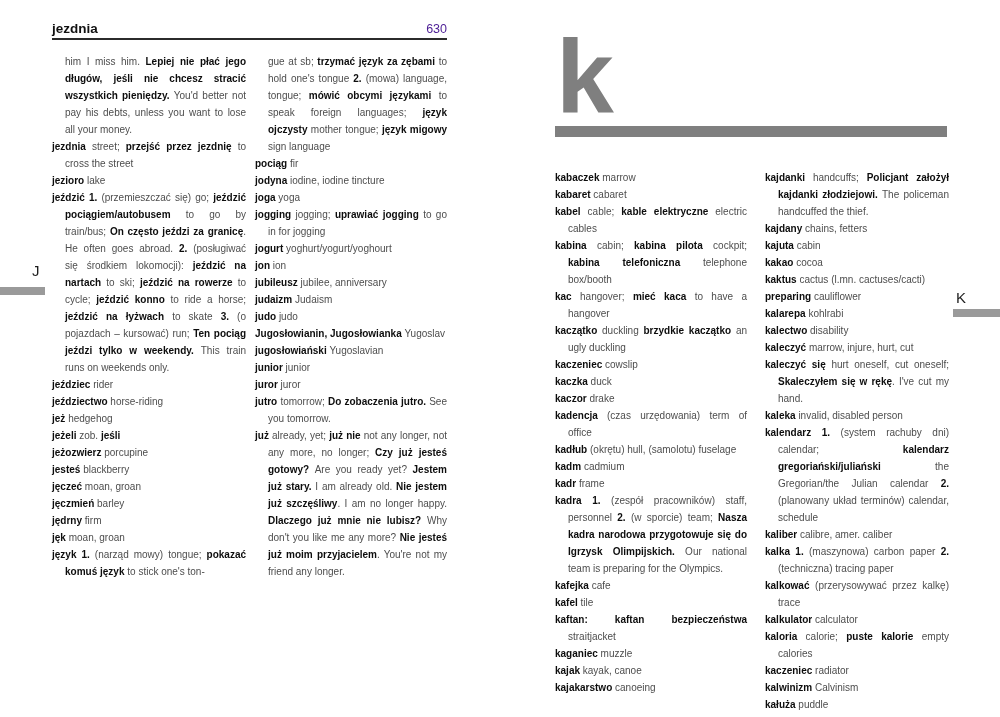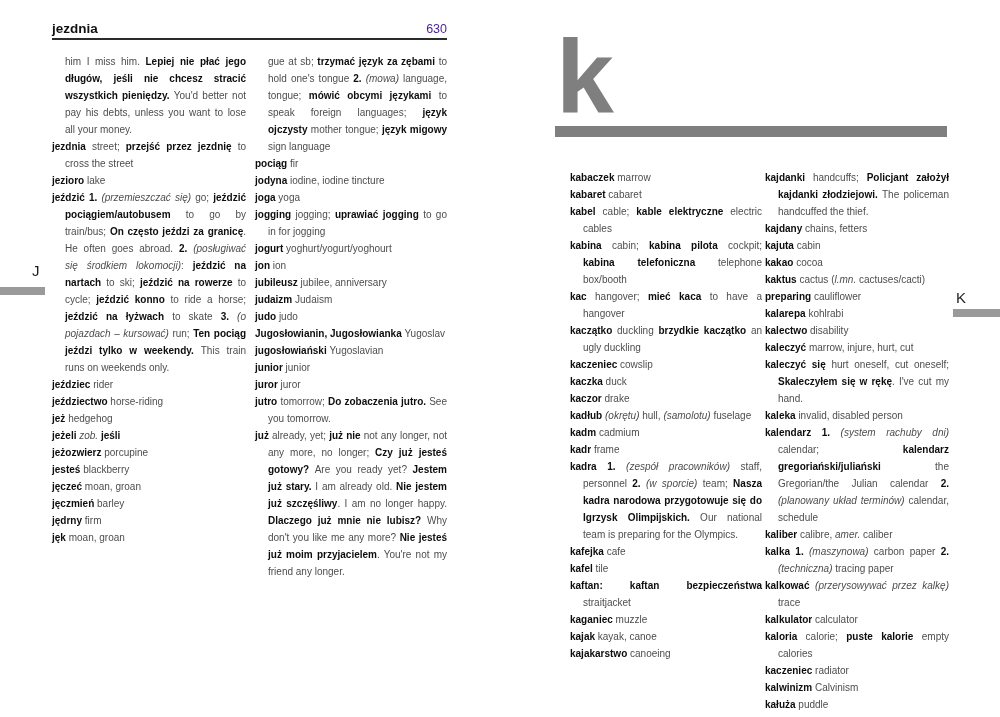--- a/index.html
+++ b/index.html
@@ -17,26 +17,26 @@
   .running-headword{font-weight:bold;font-size:13.5px;color:#111;}
   .page-number{font-size:12.5px;color:#4c1d95;}
   
   .col{
     position:absolute;
     font-size:10px;line-height:17px;
     text-align:justify;color:#4d4d4d;
   }
   #lp-c1{left:52px;top:53px;width:194px;}
   #lp-c2{left:255px;top:53px;width:192px;}
-  #rp-c1{left:570px;top:169px;width:192px;}
+  #rp-c1{left:555px;top:169px;width:192px;}
   #rp-c2{left:765px;top:169px;width:184px;}
   .entry{margin:0;padding-left:13px;text-indent:-13px;}
   .entry.cont{text-indent:0;}
   .hw{font-weight:bold;color:#0d0d0d;}
-  .it{font-style:italic;margin-top:13px;}
+  .it{margin-top:13px;}
   
   .section-letter{
     position:absolute;left:556px;top:30px;
     font-size:104px;line-height:92px;font-weight:bold;
     color:#7f7f7f;letter-spacing:-2px;
   }
   .section-bar{
     position:absolute;left:555px;top:126px;width:392px;height:11px;
     background:#7f7f7f;
   }
@@ -66,20 +66,21 @@
         <p class="entry"><span class="hw">jeździec </span><span>rider</span></p>
         <p class="entry"><span class="hw">jeździectwo </span><span>horse-riding</span></p>
         <p class="entry"><span class="hw">jeż </span><span>hedgehog</span></p>
         <p class="entry"><span class="hw">jeżeli </span><span class="it">zob. </span><span class="hw">jeśli</span></p>
         <p class="entry"><span class="hw">jeżozwierz </span><span>porcupine</span></p>
         <p class="entry"><span class="hw">jesteś </span><span>blackberry</span></p>
         <p class="entry"><span class="hw">jęczeć </span><span>moan, groan</span></p>
         <p class="entry"><span class="hw">jęczmień </span><span>barley</span></p>
         <p class="entry"><span class="hw">jędrny </span><span>firm</span></p>
         <p class="entry"><span class="hw">jęk </span><span>moan, groan</span></p>
+        <p class="entry"><span class="hw">język 1. </span><span class="it">(narząd mowy) </span><span>tongue; </span><span class="hw">pokazać komuś język </span><span>to stick one's ton-</span></p>
       </div>
     <div class="col" id="lp-c2">
         <p class="entry cont"><span>gue at sb; </span><span class="hw">trzymać język za zębami </span><span>to hold one's tongue </span><span class="hw">2. </span><span class="it">(mowa) </span><span>language, tongue; </span><span class="hw">mówić obcymi językami </span><span>to speak foreign languages; </span><span class="hw">język ojczysty </span><span>mother tongue; </span><span class="hw">język migowy </span><span>sign language</span></p>
         <p class="entry"><span class="hw">pociąg </span><span>fir</span></p>
         <p class="entry"><span class="hw">jodyna </span><span>iodine, iodine tincture</span></p>
         <p class="entry"><span class="hw">joga </span><span>yoga</span></p>
         <p class="entry"><span class="hw">jogging </span><span>jogging; </span><span class="hw">uprawiać jogging </span><span>to go in for jogging</span></p>
         <p class="entry"><span class="hw">jogurt </span><span>yoghurt/yogurt/yoghourt</span></p>
         <p class="entry"><span class="hw">jon </span><span>ion</span></p>
         <p class="entry"><span class="hw">jubileusz </span><span>jubilee, anniversary</span></p>
@@ -100,20 +101,21 @@
     <div class="col" id="rp-c1">
         <p class="entry"><span class="hw">kabaczek </span><span>marrow</span></p>
         <p class="entry"><span class="hw">kabaret </span><span>cabaret</span></p>
         <p class="entry"><span class="hw">kabel </span><span>cable; </span><span class="hw">kable elektryczne </span><span>electric cables</span></p>
         <p class="entry"><span class="hw">kabina </span><span>cabin; </span><span class="hw">kabina pilota </span><span>cockpit; </span><span class="hw">kabina telefoniczna </span><span>telephone box/booth</span></p>
         <p class="entry"><span class="hw">kac </span><span>hangover; </span><span class="hw">mieć kaca </span><span>to have a hangover</span></p>
         <p class="entry"><span class="hw">kaczątko </span><span>duckling </span><span class="hw">brzydkie kaczątko </span><span>an ugly duckling</span></p>
         <p class="entry"><span class="hw">kaczeniec </span><span>cowslip</span></p>
         <p class="entry"><span class="hw">kaczka </span><span>duck</span></p>
         <p class="entry"><span class="hw">kaczor </span><span>drake</span></p>
+        <p class="entry"><span class="hw">kadencja </span><span class="it">(czas urzędowania) </span><span>term of office</span></p>
         <p class="entry"><span class="hw">kadłub </span><span class="it">(okrętu) </span><span>hull, </span><span class="it">(samolotu) </span><span>fuselage</span></p>
         <p class="entry"><span class="hw">kadm </span><span>cadmium</span></p>
         <p class="entry"><span class="hw">kadr </span><span>frame</span></p>
         <p class="entry"><span class="hw">kadra 1. </span><span class="it">(zespół pracowników) </span><span>staff, personnel </span><span class="hw">2. </span><span class="it">(w sporcie) </span><span>team; </span><span class="hw">Nasza kadra narodowa przygotowuje się do Igrzysk Olimpijskich. </span><span>Our national team is preparing for the Olympics.</span></p>
         <p class="entry"><span class="hw">kafejka </span><span>cafe</span></p>
         <p class="entry"><span class="hw">kafel </span><span>tile</span></p>
         <p class="entry"><span class="hw">kaftan: kaftan bezpieczeństwa </span><span>straitjacket</span></p>
         <p class="entry"><span class="hw">kaganiec </span><span>muzzle</span></p>
         <p class="entry"><span class="hw">kajak </span><span>kayak, canoe</span></p>
         <p class="entry"><span class="hw">kajakarstwo </span><span>canoeing</span></p>

